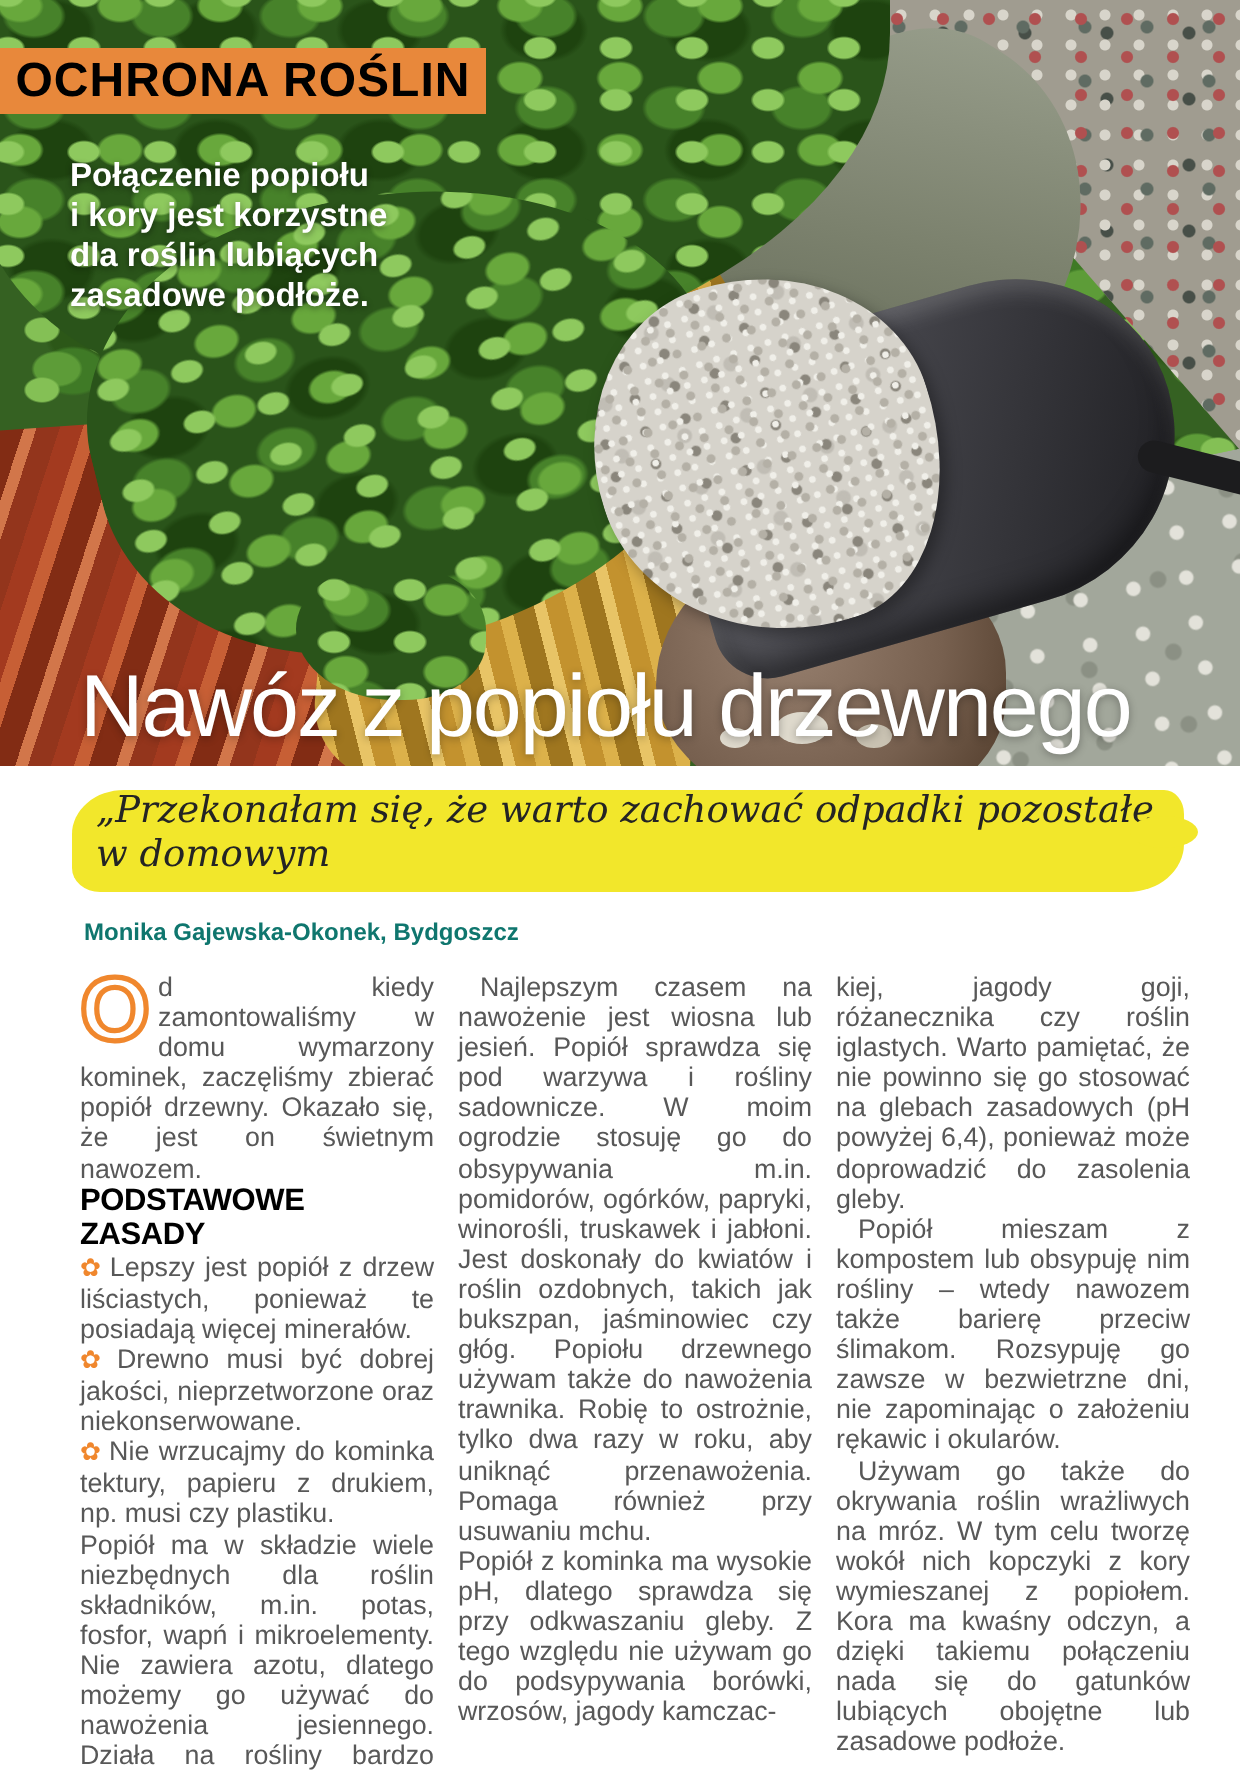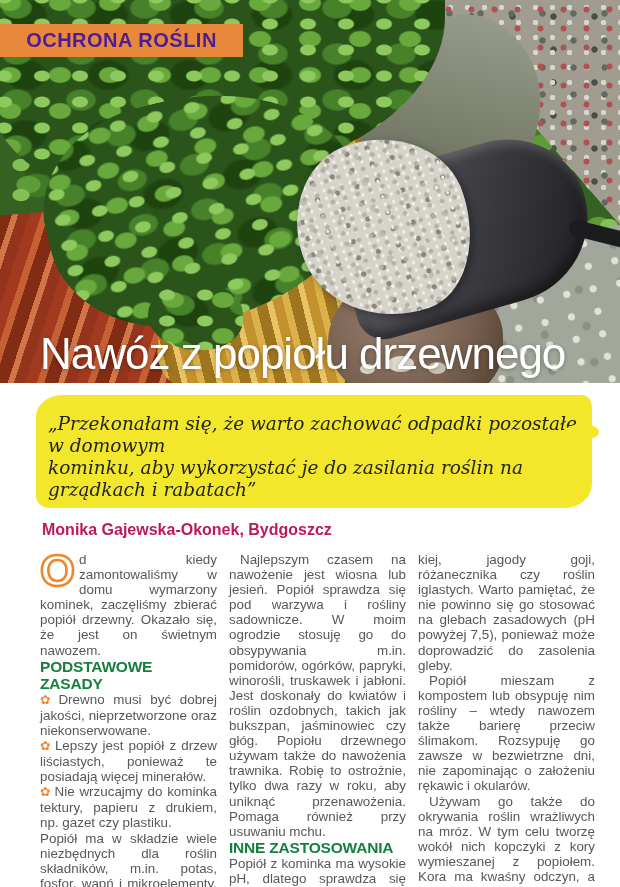--- a/index.html
+++ b/index.html
@@ -109,62 +109,62 @@
       radial-gradient(circle 3px at 50% 50%, #f0efe9 0 52%, transparent 64%),
       radial-gradient(circle 6px at 50% 50%, #8a867c 0 38%, transparent 50%),
       radial-gradient(circle 8px at 50% 50%, #6b675e33 0 40%, transparent 52%);
     background-size:13px 11px, 9px 8px, 21px 17px, 33px 27px;
     box-shadow:2px 4px 8px rgba(0,0,0,.35);
   }
 
   
   .badge {
     position:absolute; left:0; top:24px; width:243px; height:33px;
-    background:#E8883B; color:#4c1d95; font-weight:700; font-size:20px;
+    background:#E8883B; color:#000000; font-weight:700; font-size:24px;
     line-height:33px; text-align:center; letter-spacing:.5px;
   }
   .photo-caption {
     position:absolute; left:35px; top:78px;
     color:#ffffff; font-weight:700; font-size:16.5px; line-height:20px;
     white-space:pre-line; text-shadow:0 1px 3px rgba(0,0,0,.45);
   }
   .photo-title {
     position:absolute; left:40px; bottom:4px; white-space:nowrap;
     color:#ffffff; font-weight:400; font-size:44px; letter-spacing:-1px;
     text-shadow:0 1px 4px rgba(0,0,0,.3);
   }
 
   
   .quote-band {
     position:relative; margin:12px 28px 0 36px;
     background:#F2E72B;
     border-radius:26px 10px 28px 14px / 22px 12px 24px 12px;
-    padding:18px 12px 7px 12px;
+    padding:0 12px 7px 12px;
   }
   .quote-band::after {
     content:""; position:absolute; right:-7px; top:26%;
     width:34px; height:16px; background:#F2E72B; border-radius:50%;
   }
   .quote-line {
     font-family:"DejaVu Serif", serif; font-style:italic;
     font-size:18.5px; line-height:22px; color:#242424; font-weight:500;
   }
 
-  .byline { margin:13px 0 0 42px; font-weight:700; font-size:16px; color:#be185d; }
+  .byline { margin:13px 0 0 42px; font-weight:700; font-size:12px; color:#0f766e; }
 
   
   .columns { display:flex; gap:12px; margin:13px 25px 0 40px; }
   .col {
     flex:1; text-align:justify; color:#585858;
     font-size:13.4px; line-height:15.1px;
     hyphens:auto; overflow-wrap:break-word;
   }
   .col p { margin:0; }
   .h-orange {
-    color:#15803d; font-weight:700; font-size:15.5px; line-height:17px;
+    color:#000000; font-weight:700; font-size:15.5px; line-height:17px;
     text-align:left; letter-spacing:-.2px;
   }
   .dropcap {
     float:left; font-size:45px; line-height:33px; font-weight:700;
     padding:2px 4px 0 0; color:#F0872D;
     -webkit-text-fill-color:transparent; -webkit-text-stroke:2.6px #F0872D;
   }
   .bullet-icon { color:#F0872D; font-size:12.5px; margin-right:3px; }
   .indent { text-indent:11px; }
 </style>
@@ -186,49 +186,51 @@
     <div class="bush"></div>
     <div class="bush-lobe"></div>
     <div class="bush-sprig"></div>
     <div class="shovel-group">
       <div class="scoop"></div>
       <div class="handle"></div>
       <div class="ash"></div>
     </div>
 
     <div class="badge">OCHRONA ROŚLIN</div>
+    <div class="photo-caption">Połączenie popiołu
+i kory jest korzystne
+dla roślin lubiących
+zasadowe podłoże.</div>
     <div class="photo-title">Nawóz z popiołu drzewnego</div>
   </div>
 
   <div class="quote-band">
     <div class="quote-line">„Przekonałam się, że warto zachować odpadki pozostałe w domowym</div>
-    <div class="quote-line">kominku, aby wykorzystać je do zasilania roślin na grządkach i rabatach”</div>
   </div>
 
   <div class="byline">Monika Gajewska-Okonek, Bydgoszcz</div>
 
   <div class="columns">
 
     <div class="col">
       <p><span class="dropcap">O</span><span>d kiedy zamontowaliśmy w domu wymarzony kominek, zaczęliśmy zbierać popiół drzewny. Okazało się, że jest on świetnym nawozem.</span></p>
       <p class="h-orange">PODSTAWOWE ZASADY</p>
+      <p><span class="bullet-icon">✿</span><span>Lepszy jest popiół z drzew liściastych, ponieważ te posiadają więcej minerałów.</span></p>
       <p><span class="bullet-icon">✿</span><span>Drewno musi być dobrej jakości, nieprzetworzone oraz niekonserwowane.</span></p>
-      <p><span class="bullet-icon">✿</span><span>Lepszy jest popiół z drzew liściastych, ponieważ te posiadają więcej minerałów.</span></p>
-      <p><span class="bullet-icon">✿</span><span>Nie wrzucajmy do kominka tektury, papieru z drukiem, np. gazet czy plastiku.</span></p>
+      <p><span class="bullet-icon">✿</span><span>Nie wrzucajmy do kominka tektury, papieru z drukiem, np. musi czy plastiku.</span></p>
       <p>Popiół ma w składzie wiele niezbędnych dla roślin składników, m.in. potas, fosfor, wapń i mikroelementy. Nie zawiera azotu, dlatego możemy go używać do nawożenia jesiennego. Działa na rośliny bardzo powoli, ale skutecznie.</p>
     </div>
 
     <div class="col">
       <p class="indent">Najlepszym czasem na nawożenie jest wiosna lub jesień. Popiół sprawdza się pod warzywa i rośliny sadownicze. W moim ogrodzie stosuję go do obsypywania m.in. pomidorów, ogórków, papryki, winorośli, truskawek i jabłoni. Jest doskonały do kwiatów i roślin ozdobnych, takich jak bukszpan, jaśminowiec czy głóg. Popiołu drzewnego używam także do nawożenia trawnika. Robię to ostrożnie, tylko dwa razy w roku, aby uniknąć przenawożenia. Pomaga również przy usuwaniu mchu.</p>
-      <p class="h-orange">INNE ZASTOSOWANIA</p>
       <p>Popiół z kominka ma wysokie pH, dlatego sprawdza się przy odkwaszaniu gleby. Z tego względu nie używam go do podsypywania borówki, wrzosów, jagody kamczac-</p>
     </div>
 
     <div class="col">
-      <p>kiej, jagody goji, różanecznika czy roślin iglastych. Warto pamiętać, że nie powinno się go stosować na glebach zasadowych (pH powyżej 7,5), ponieważ może doprowadzić do zasolenia gleby.</p>
+      <p>kiej, jagody goji, różanecznika czy roślin iglastych. Warto pamiętać, że nie powinno się go stosować na glebach zasadowych (pH powyżej 6,4), ponieważ może doprowadzić do zasolenia gleby.</p>
       <p class="indent">Popiół mieszam z kompostem lub obsypuję nim rośliny – wtedy nawozem także barierę przeciw ślimakom. Rozsypuję go zawsze w bezwietrzne dni, nie zapominając o założeniu rękawic i okularów.</p>
       <p class="indent">Używam go także do okrywania roślin wrażliwych na mróz. W tym celu tworzę wokół nich kopczyki z kory wymieszanej z popiołem. Kora ma kwaśny odczyn, a dzięki takiemu połączeniu nada się do gatunków lubiących obojętne lub zasadowe podłoże.</p>
 
     </div>
 
   </div>
 
 </div>
 
 </body></html>

